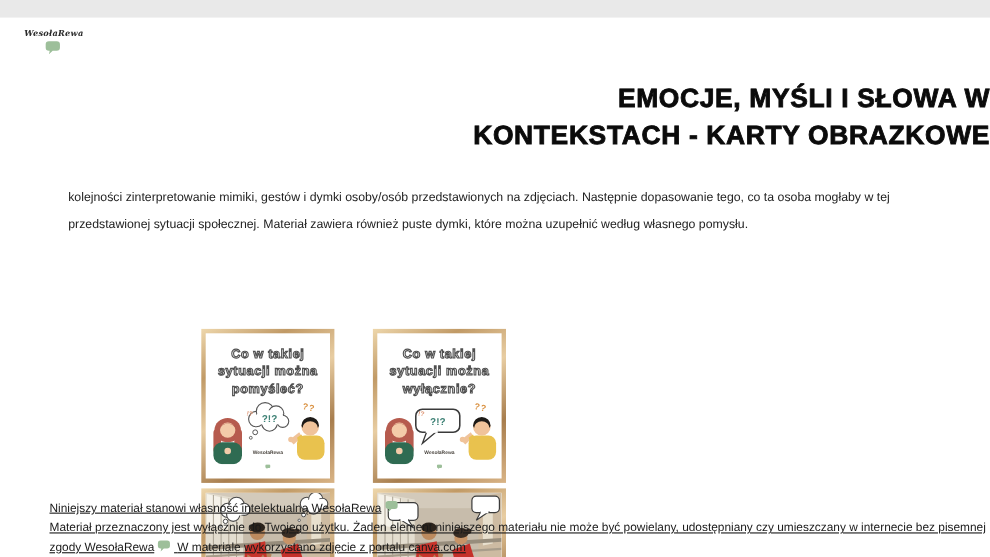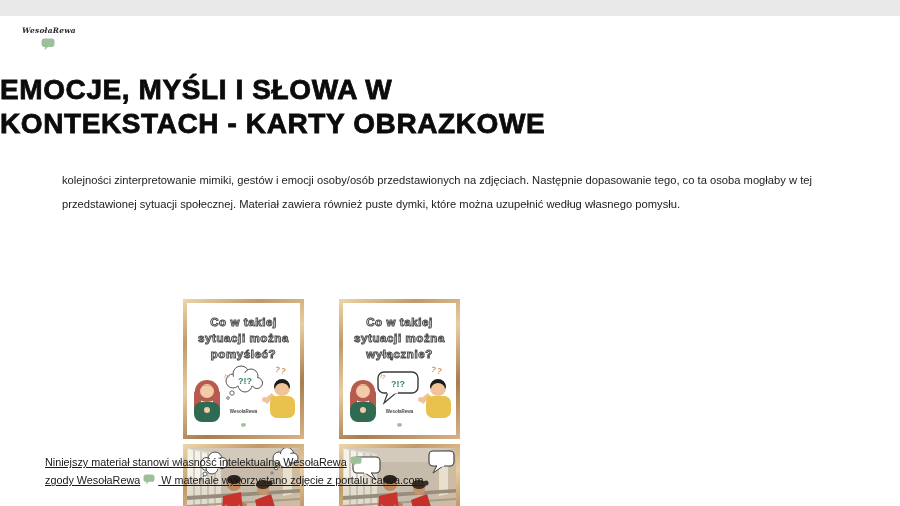--- a/index.html
+++ b/index.html
@@ -12,22 +12,22 @@
 
   
   .brand { position:absolute; left:22px; top:10px; width:52px; text-align:center; }
   .brand-name {
     font-family:"DejaVu Serif", serif; font-style:italic; font-weight:bold;
     font-size:7.5px; letter-spacing:0.2px; color:#2a2a2a; white-space:nowrap;
   }
   .brand-bubble { margin-top:2px; }
 
   
-  .title { position:absolute; top:57px; left:0; right:0; text-align:left;
-    font-weight:bold; font-size:28px; line-height:34px; letter-spacing:0.6px;
+  .title { position:absolute; top:57px; left:0; right:0; text-align:right;
+    font-weight:bold; font-size:24px; line-height:34px; letter-spacing:0.6px;
     color:#0b0b0b; -webkit-text-stroke:0.8px #0b0b0b; }
 
   
   .intro { position:absolute; left:62px; top:152px; width:800px; }
   .intro .tline { font-size:11.2px; line-height:24px; color:#222; white-space:nowrap; }
 
   
   .cards-row { position:absolute; top:283px; left:183px; display:flex; gap:35px; }
   .pair { display:flex; gap:5px;flex-direction:column; }
   .card {
@@ -70,21 +70,21 @@
       </svg>
     </div>
   </div>
 
   <div class="title">
     <div>EMOCJE, MYŚLI I SŁOWA W</div>
     <div>KONTEKSTACH - KARTY OBRAZKOWE</div>
   </div>
 
   <div class="intro">
-    <div class="tline">kolejności zinterpretowanie mimiki, gestów i emocji osoby/osób przedstawionych na zdjęciach. Następnie dopasowanie tego, co ta osoba mogłaby w tej</div>
+    <div class="tline">kolejności zinterpretowanie mimiki, gestów i dymki osoby/osób przedstawionych na zdjęciach. Następnie dopasowanie tego, co ta osoba mogłaby w tej</div>
     <div class="tline">przedstawionej sytuacji społecznej. Materiał zawiera również puste dymki, które można uzupełnić według własnego pomysłu.</div>
   </div>
 
   <div class="cards-row">
 
     <div class="pair">
 
       <div class="card">
         <div class="card-inner">
           <div class="qtitle">
@@ -328,20 +328,21 @@
       </div>
     </div>
   </div>
 
   <div class="footer">
     <div class="fline">
       <span>Niniejszy materiał stanowi własność intelektualną WesołaRewa</span><span class="inline-icon"><svg width="12" height="11" viewBox="0 0 14 13">
             <path d="M3.5 0.5 h7 q3 0 3 3 v2.6 q0 3 -3 3 h-3.6 l-3.4 3.2 l0.7 -3.2 h-0.7 q-3 0 -3 -3 v-2.6 q0 -3 3 -3 z" fill="#9dbf9a"></path>
           </svg></span>
     </div>
+    <div class="fline">Materiał przeznaczony jest wyłącznie do Twojego użytku. Żaden element niniejszego materiału nie może być powielany, udostępniany czy umieszczany w internecie bez pisemnej</div>
     <div class="fline">
       <span>zgody WesołaRewa</span><span class="inline-icon"><svg width="12" height="11" viewBox="0 0 14 13">
             <path d="M3.5 0.5 h7 q3 0 3 3 v2.6 q0 3 -3 3 h-3.6 l-3.4 3.2 l0.7 -3.2 h-0.7 q-3 0 -3 -3 v-2.6 q0 -3 3 -3 z" fill="#9dbf9a"></path>
           </svg></span>
       <span>W materiale wykorzystano zdjęcie z portalu canva.com</span>
     </div>
   </div>
 
 </div>
 

